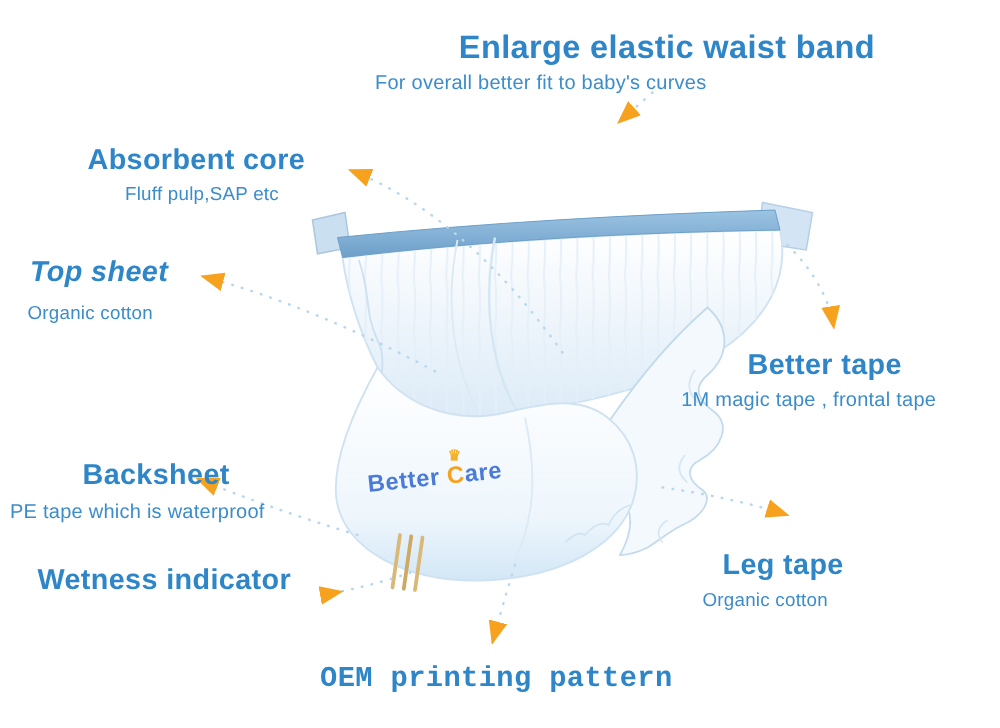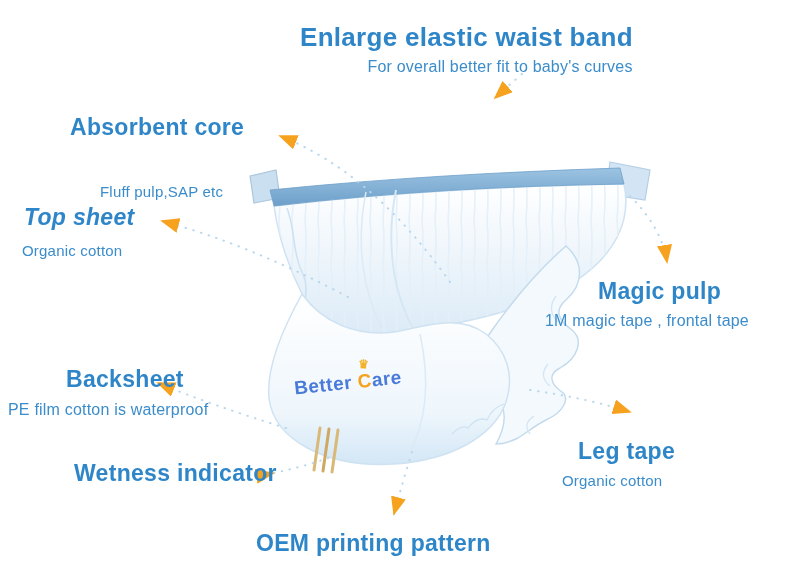--- a/index.html
+++ b/index.html
@@ -3,35 +3,35 @@
 <meta charset="utf-8">
 <style>
   html,body{margin:0;padding:0;background:#ffffff;}
   body{font-family:"Liberation Sans",sans-serif;}
   #stage{position:relative;width:800px;height:582px;background:#ffffff;overflow:hidden;}
   svg.scene{position:absolute;left:0;top:0;}
 
   .lbl{position:absolute;color:#2e86c8;font-weight:bold;font-size:23px;letter-spacing:.3px;white-space:nowrap;}
   .sub{position:absolute;color:#3b8ccb;font-size:16px;letter-spacing:.2px;white-space:nowrap;}
 
-  .t-waistband{left:300px;top:22px;width:400px;text-align:left;font-size:26px;}
-  .s-waistband{left:300px;top:58px;width:400px;text-align:center;}
+  .t-waistband{left:300px;top:22px;width:400px;text-align:right;font-size:26px;}
+  .s-waistband{left:300px;top:58px;width:400px;}
 
   .t-absorbent{left:70px;top:114px;}
-  .s-absorbent{left:100px;top:147px;font-size:15px;margin-top:36px;}
+  .s-absorbent{left:100px;top:147px;font-size:15px;}
 
   .t-topsheet{left:24px;top:204px;font-style:italic;}
   .s-topsheet{left:22px;top:242px;font-size:15px;}
 
   .t-backsheet{left:18px;top:366px;margin-left:48px;}
   .s-backsheet{left:8px;top:401px;}
 
-  .t-wetness{left:30px;top:460px;margin-left:44px;}
+  .t-wetness{left:30px;top:450px;}
 
-  .t-oem{left:256px;top:530px;}
+  .t-oem{left:256px;top:530px;font-family:Liberation Mono, monospace;}
 
   .t-magictape{left:598px;top:278px;}
   .s-magictape{left:545px;top:312px;}
 
   .t-legcuff{left:578px;top:438px;}
   .s-legcuff{left:562px;top:472px;font-size:15px;}
 
   .logo{position:absolute;left:294px;top:372px;transform:rotate(-6deg);font-size:19px;font-weight:bold;color:#4a7bd9;white-space:nowrap;letter-spacing:.5px;}
   .logo .lc{color:#f6a21e;}
   .logo .crown{position:absolute;left:66px;top:-13px;font-size:12px;color:#f3b229;transform:rotate(8deg);}
@@ -121,25 +121,25 @@
   <div class="lbl t-waistband">Enlarge elastic waist band</div>
   <div class="sub s-waistband">For overall better fit to baby's curves</div>
 
   <div class="lbl t-absorbent">Absorbent core</div>
   <div class="sub s-absorbent">Fluff pulp,SAP etc</div>
 
   <div class="lbl t-topsheet">Top sheet</div>
   <div class="sub s-topsheet">Organic cotton</div>
 
   <div class="lbl t-backsheet">Backsheet</div>
-  <div class="sub s-backsheet">PE film cotton is waterproof</div>
+  <div class="sub s-backsheet">PE tape which is waterproof</div>
 
   <div class="lbl t-wetness">Wetness indicator</div>
 
   <div class="lbl t-oem">OEM printing pattern</div>
 
-  <div class="lbl t-magictape">Magic pulp</div>
+  <div class="lbl t-magictape">Better tape</div>
   <div class="sub s-magictape">1M magic tape , frontal tape</div>
 
   <div class="lbl t-legcuff">Leg tape</div>
   <div class="sub s-legcuff">Organic cotton</div>
 
 </div>
 
 </body></html>

